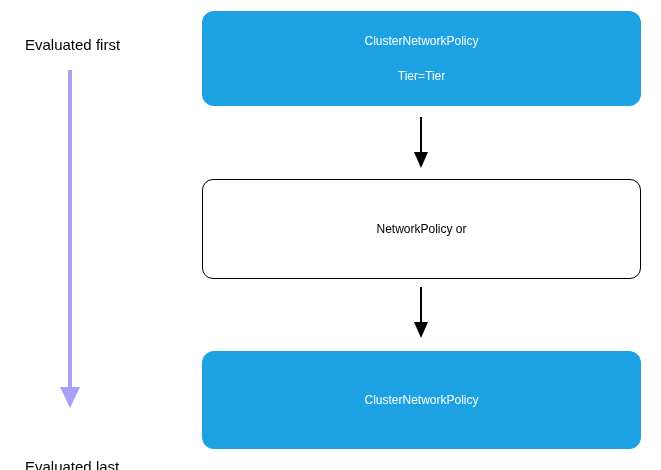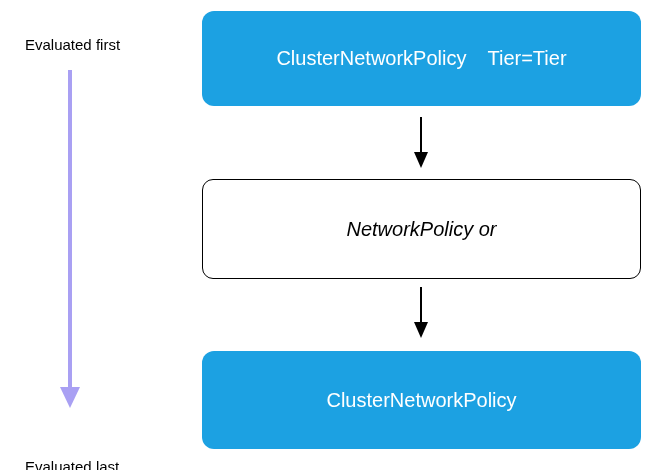--- a/index.html
+++ b/index.html
@@ -29,25 +29,25 @@
     position: absolute;
     left: 55px;
     top: 65px;
   }
   .node {
     position: absolute;
     left: 202px;
     width: 439px;
     box-sizing: border-box;
     display: flex;
-    flex-direction: row;
+    flex-direction: column;
     align-items: center;
     justify-content: center;
     text-align: center;
-    font-size: 20px;
+    font-size: 12px;
   }
   .node.filled {
     border-radius: 12px;
     color: #ffffff;
     gap: 21px;
   }
   .node.outlined {
     background: #ffffff;
     border: 1px solid #000000;
     border-radius: 11px;
@@ -83,21 +83,21 @@
   <div class="node filled node-top" style="background: rgb(28, 161, 226); color: rgb(255, 255, 255);">
     <div class="node-line">ClusterNetworkPolicy</div>
     <div class="node-line">Tier=Tier</div>
   </div>
 
   <svg class="connector c1" width="28" height="56" viewBox="0 0 28 56" aria-hidden="true">
     <line x1="14" y1="2" x2="14" y2="38" stroke="#000000" stroke-width="2"></line>
     <polygon points="7,37 21,37 14,53" fill="#000000"></polygon>
   </svg>
 
-  <div class="node outlined node-mid" style="border-color: rgb(0, 0, 0); font-style: italic;">
+  <div class="node outlined node-mid" style="border-color: rgb(0, 0, 0);">
     <div class="node-line">NetworkPolicy or</div>
   </div>
 
   <svg class="connector c2" width="28" height="56" viewBox="0 0 28 56" aria-hidden="true">
     <line x1="14" y1="2" x2="14" y2="38" stroke="#000000" stroke-width="2"></line>
     <polygon points="7,37 21,37 14,53" fill="#000000"></polygon>
   </svg>
 
   <div class="node filled node-bottom" style="background: rgb(28, 161, 226); color: rgb(255, 255, 255);">
     <div class="node-line">ClusterNetworkPolicy</div>

